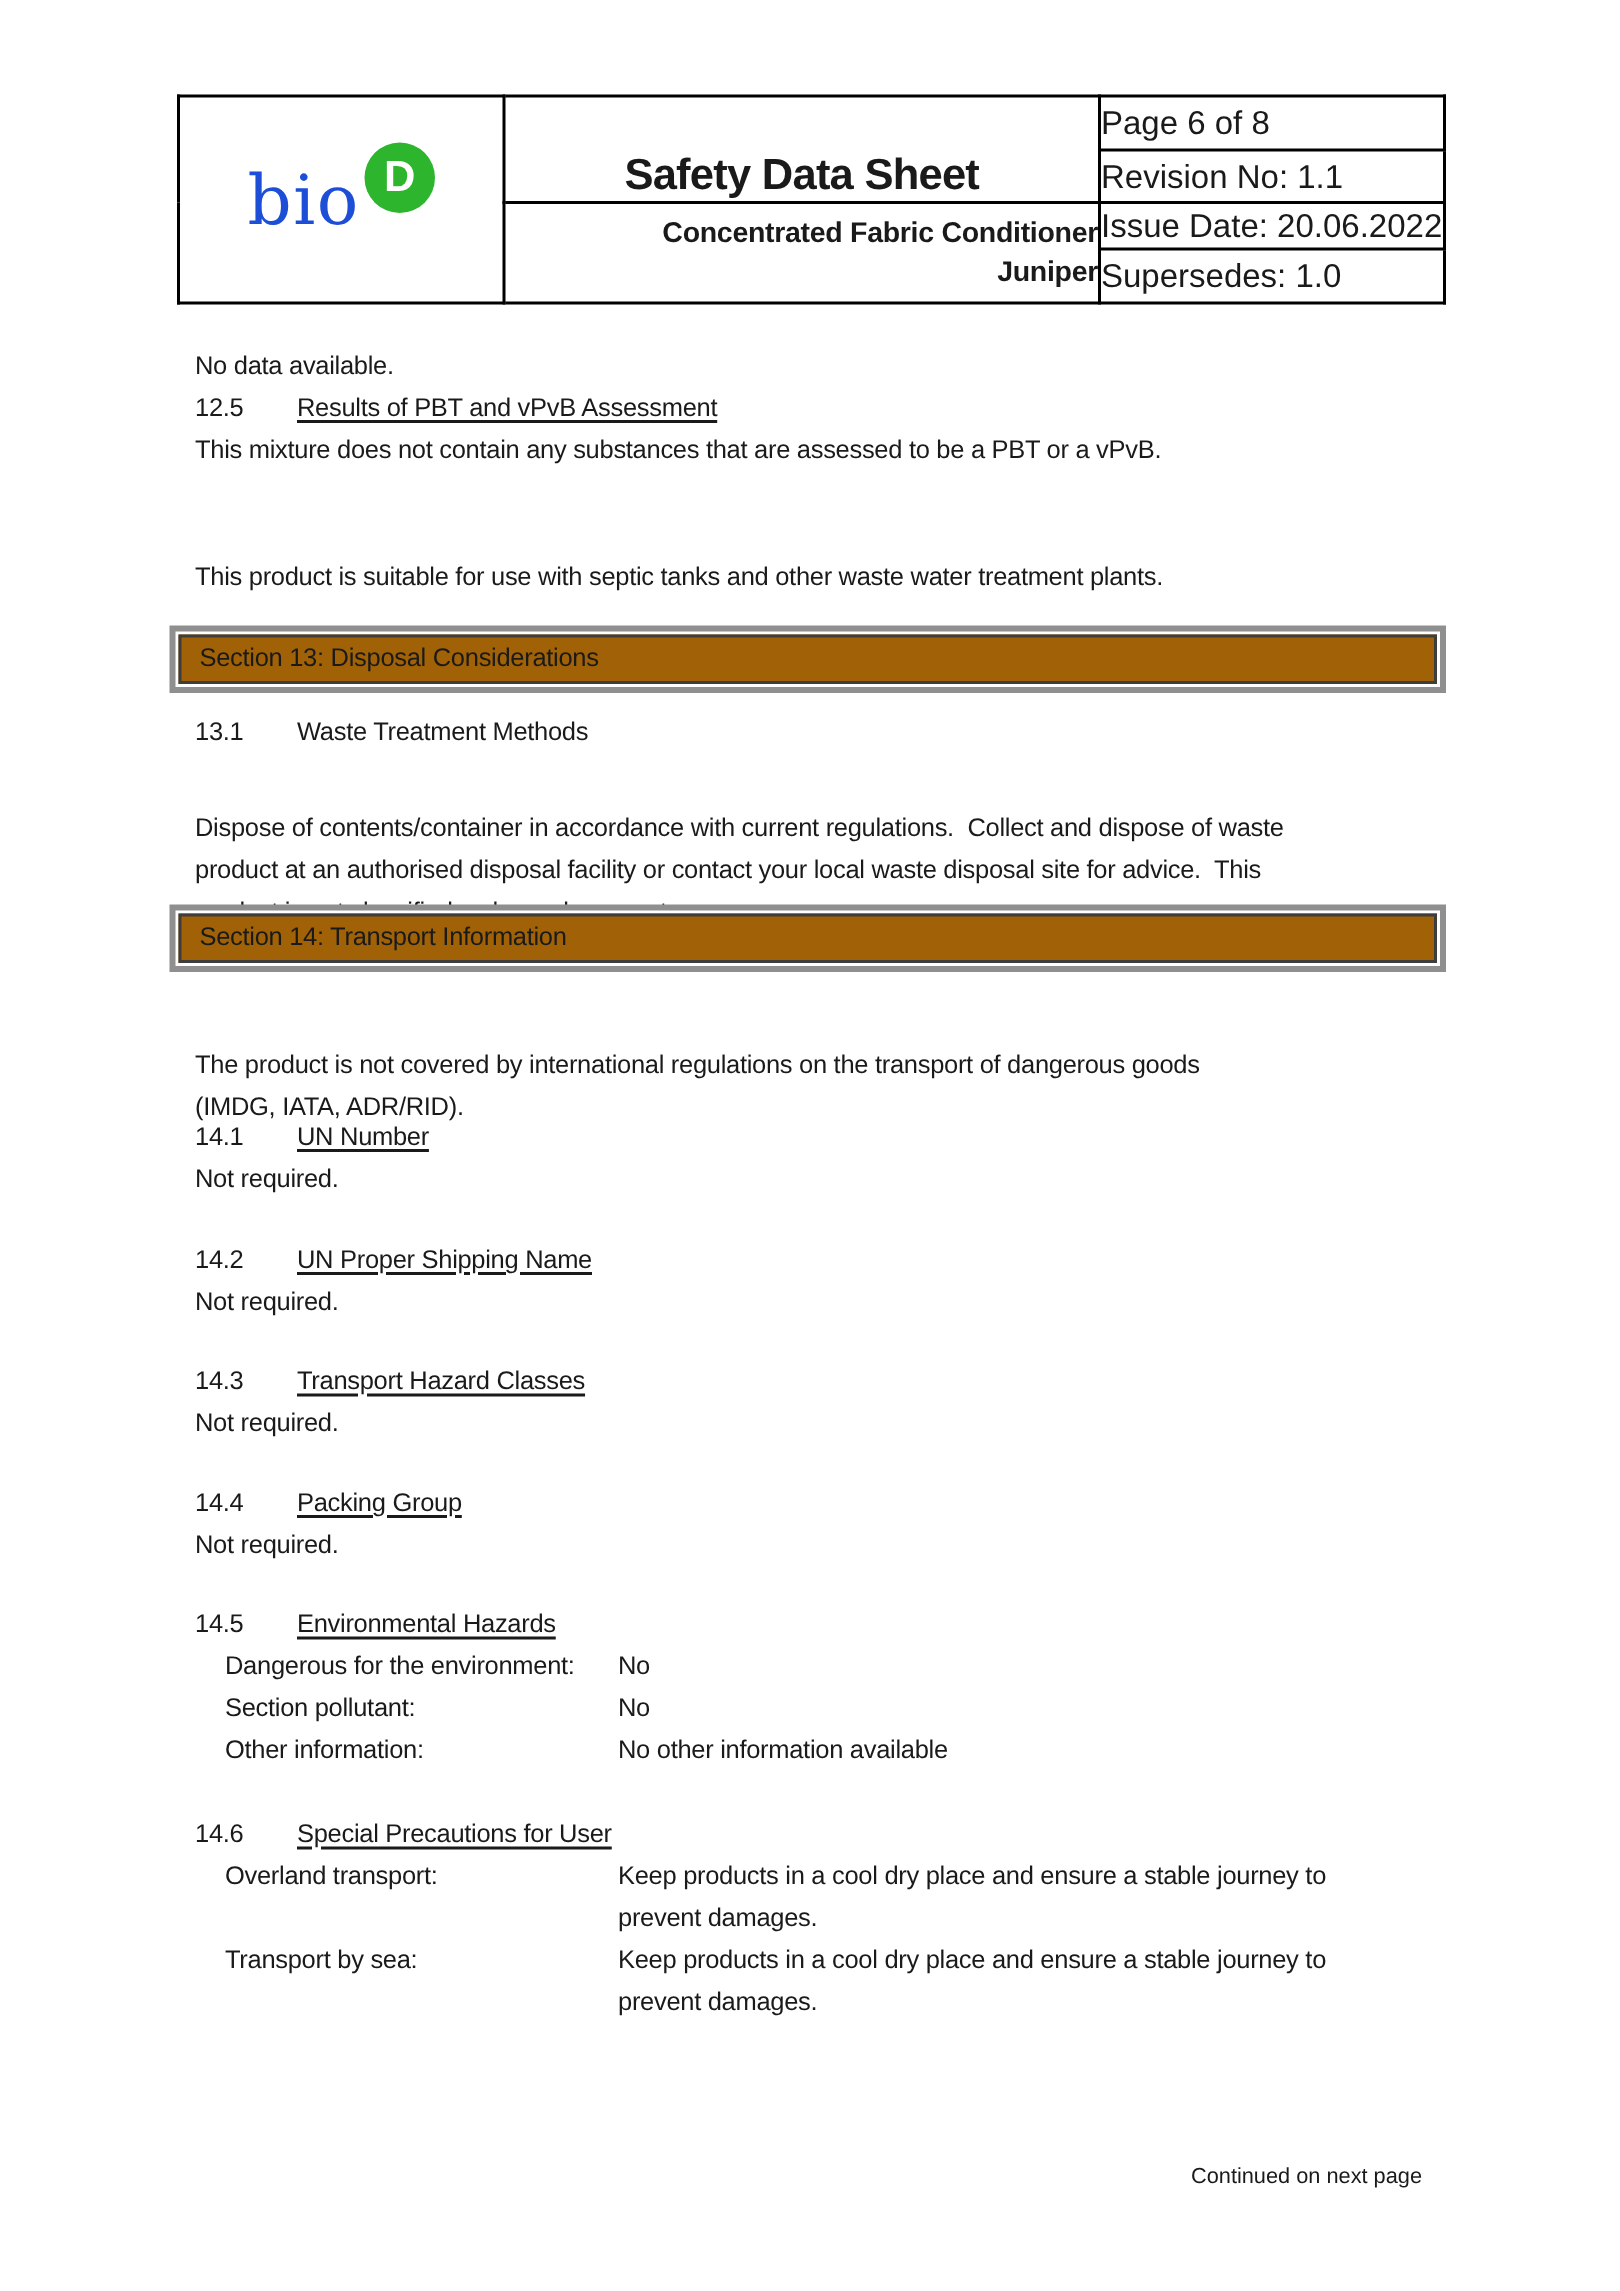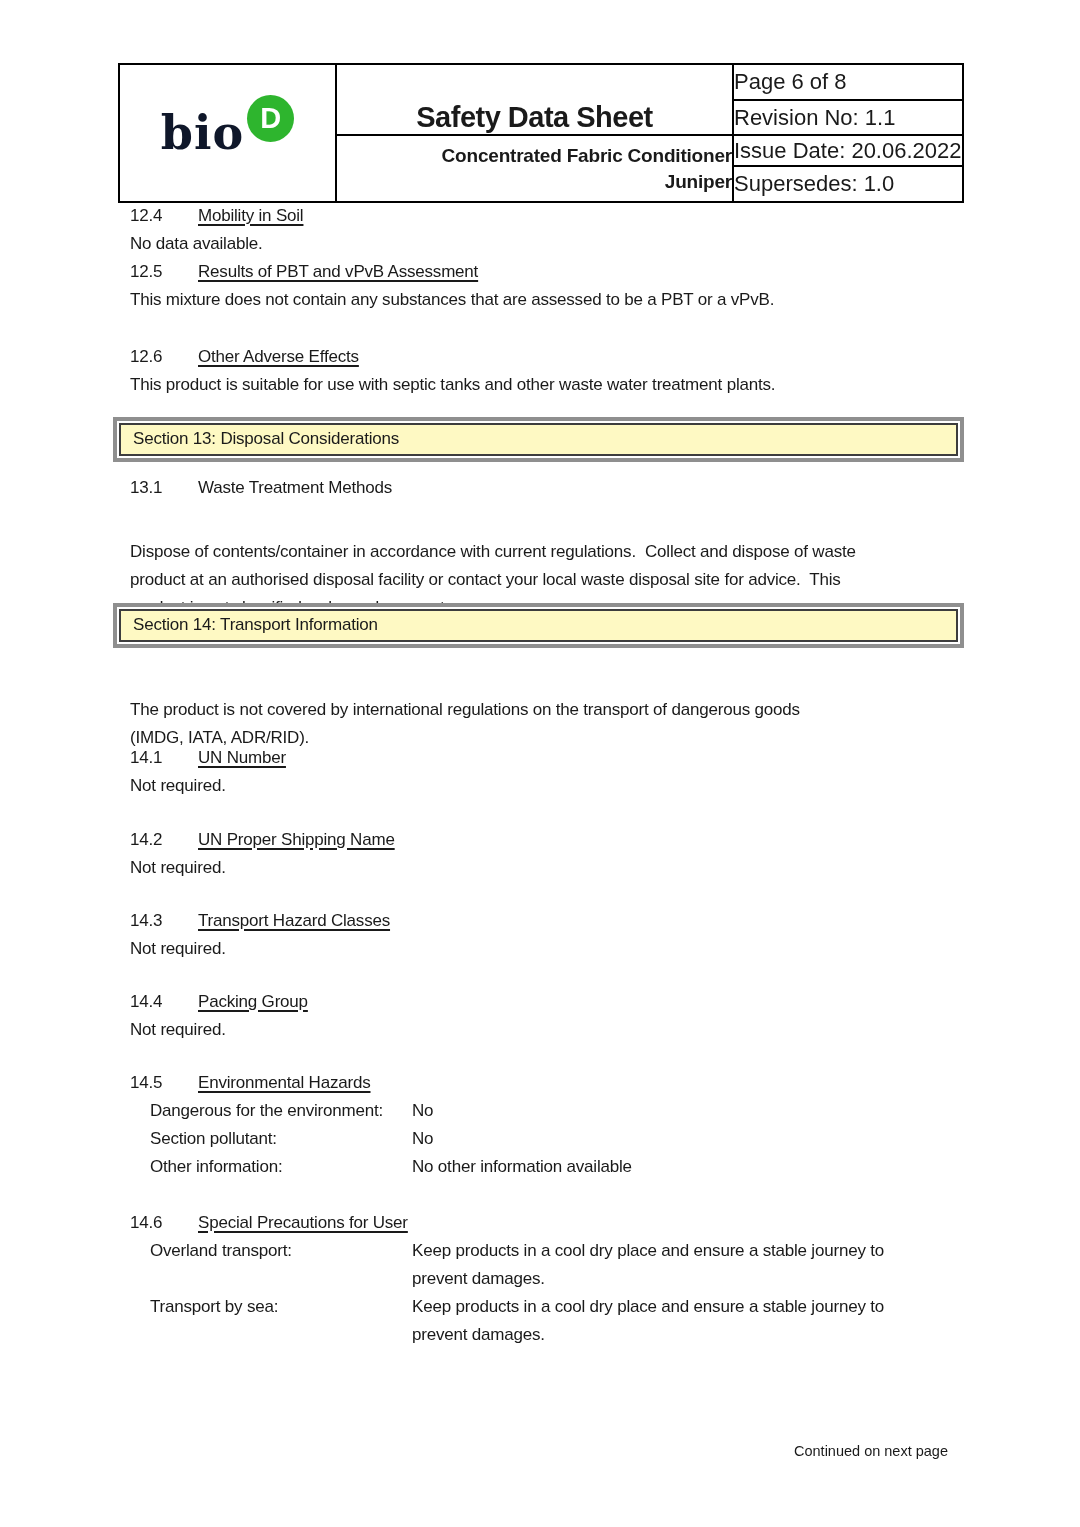--- a/index.html
+++ b/index.html
@@ -28,22 +28,22 @@
   td.meta-cell  { width:217px; padding:1px 6px 1px 9px; font-size:22px; white-space:nowrap; }
   tr.r1 td { height:27px; }
   tr.r2 td { height:24px; }
   tr.r3 td { height:29px; }
   tr.r4 td { height:34px; }
   .doc-title { font-size:29px; font-weight:bold; letter-spacing:-0.5px;margin-top:36px; }
   .doc-subtitle { font-size:19px; font-weight:bold; line-height:26px; letter-spacing:-0.2px;text-align:right; }
   .logo { display:flex; align-items:center; justify-content:center; }
   .logo-text {
     font-family:"DejaVu Serif", serif;
-    font-weight:700; font-size:46px; letter-spacing:1px;
-    color:#0f172a; line-height:1;
+    font-weight:400; font-size:46px; letter-spacing:1px;
+    color:#1d4ed8; line-height:1;
   }
   .logo-d {
     width:47px; height:47px; border-radius:50%;
     background:#2eb52e; color:#ffffff;
     display:flex; align-items:center; justify-content:center;
     font-size:29px; font-weight:bold;
     margin:-30px 0 0 3px;
   }
   
   .blk { position:absolute; left:130px; width:835px; font-size:17px; line-height:28px; letter-spacing:-0.2px; }
@@ -51,21 +51,21 @@
   .hnum { display:inline-block; width:68px; }
   .htitle { text-decoration:underline; text-underline-offset:3px; text-decoration-thickness:1.5px; }
   .htitle.nounderline { text-decoration:none; }
   
   .banner {
     position:absolute; left:113px; width:851px;
     background:#8f8f8f; padding:4px; box-sizing:border-box;
   }
   .banner-mid { background:#ffffff; padding:2px; }
   .banner-inner {
-    border:2px solid #3d3d3d; background:#fef9c3;
+    border:2px solid #3d3d3d; background:#a16207;
     padding:3px 10px 4px 12px;
     font-size:17px; line-height:22px; letter-spacing:-0.2px;
   }
   
   .kv-row { display:flex; }
   .kv-label { flex:0 0 262px;margin-left:20px; }
   .kv-value { white-space:pre-wrap; }
   
   .continued {
     position:absolute; top:1443px; right:132px;
@@ -100,33 +100,27 @@
         <div class="doc-subtitle">Juniper</div>
       </td>
       <td class="meta-cell">Issue Date: 20.06.2022</td>
     </tr>
     <tr class="r4">
       <td class="meta-cell">Supersedes: 1.0</td>
     </tr>
   </tbody>
     </table>
 
-  <div class="blk" style="top:202px">
-    <span class="hnum">12.4</span><span class="htitle">Mobility in Soil</span>
-  </div>
   <div class="blk" style="top:230px">No data available.</div>
 
   <div class="blk" style="top:258px">
     <span class="hnum">12.5</span><span class="htitle">Results of PBT and vPvB Assessment</span>
   </div>
   <div class="blk" style="top:286px">This mixture does not contain any substances that are assessed to be a PBT or a vPvB.</div>
 
-  <div class="blk" style="top:343px">
-    <span class="hnum">12.6</span><span class="htitle">Other Adverse Effects</span>
-  </div>
   <div class="blk" style="top:371px">This product is suitable for use with septic tanks and other waste water treatment plants.</div>
 
   <div class="banner" style="top:417px">
     <div class="banner-mid">
       <div class="banner-inner">Section 13: Disposal Considerations</div>
     </div>
   </div>
 
   <div class="blk" style="top:474px">
     <span class="hnum">13.1</span><span class="htitle nounderline">Waste Treatment Methods</span>

